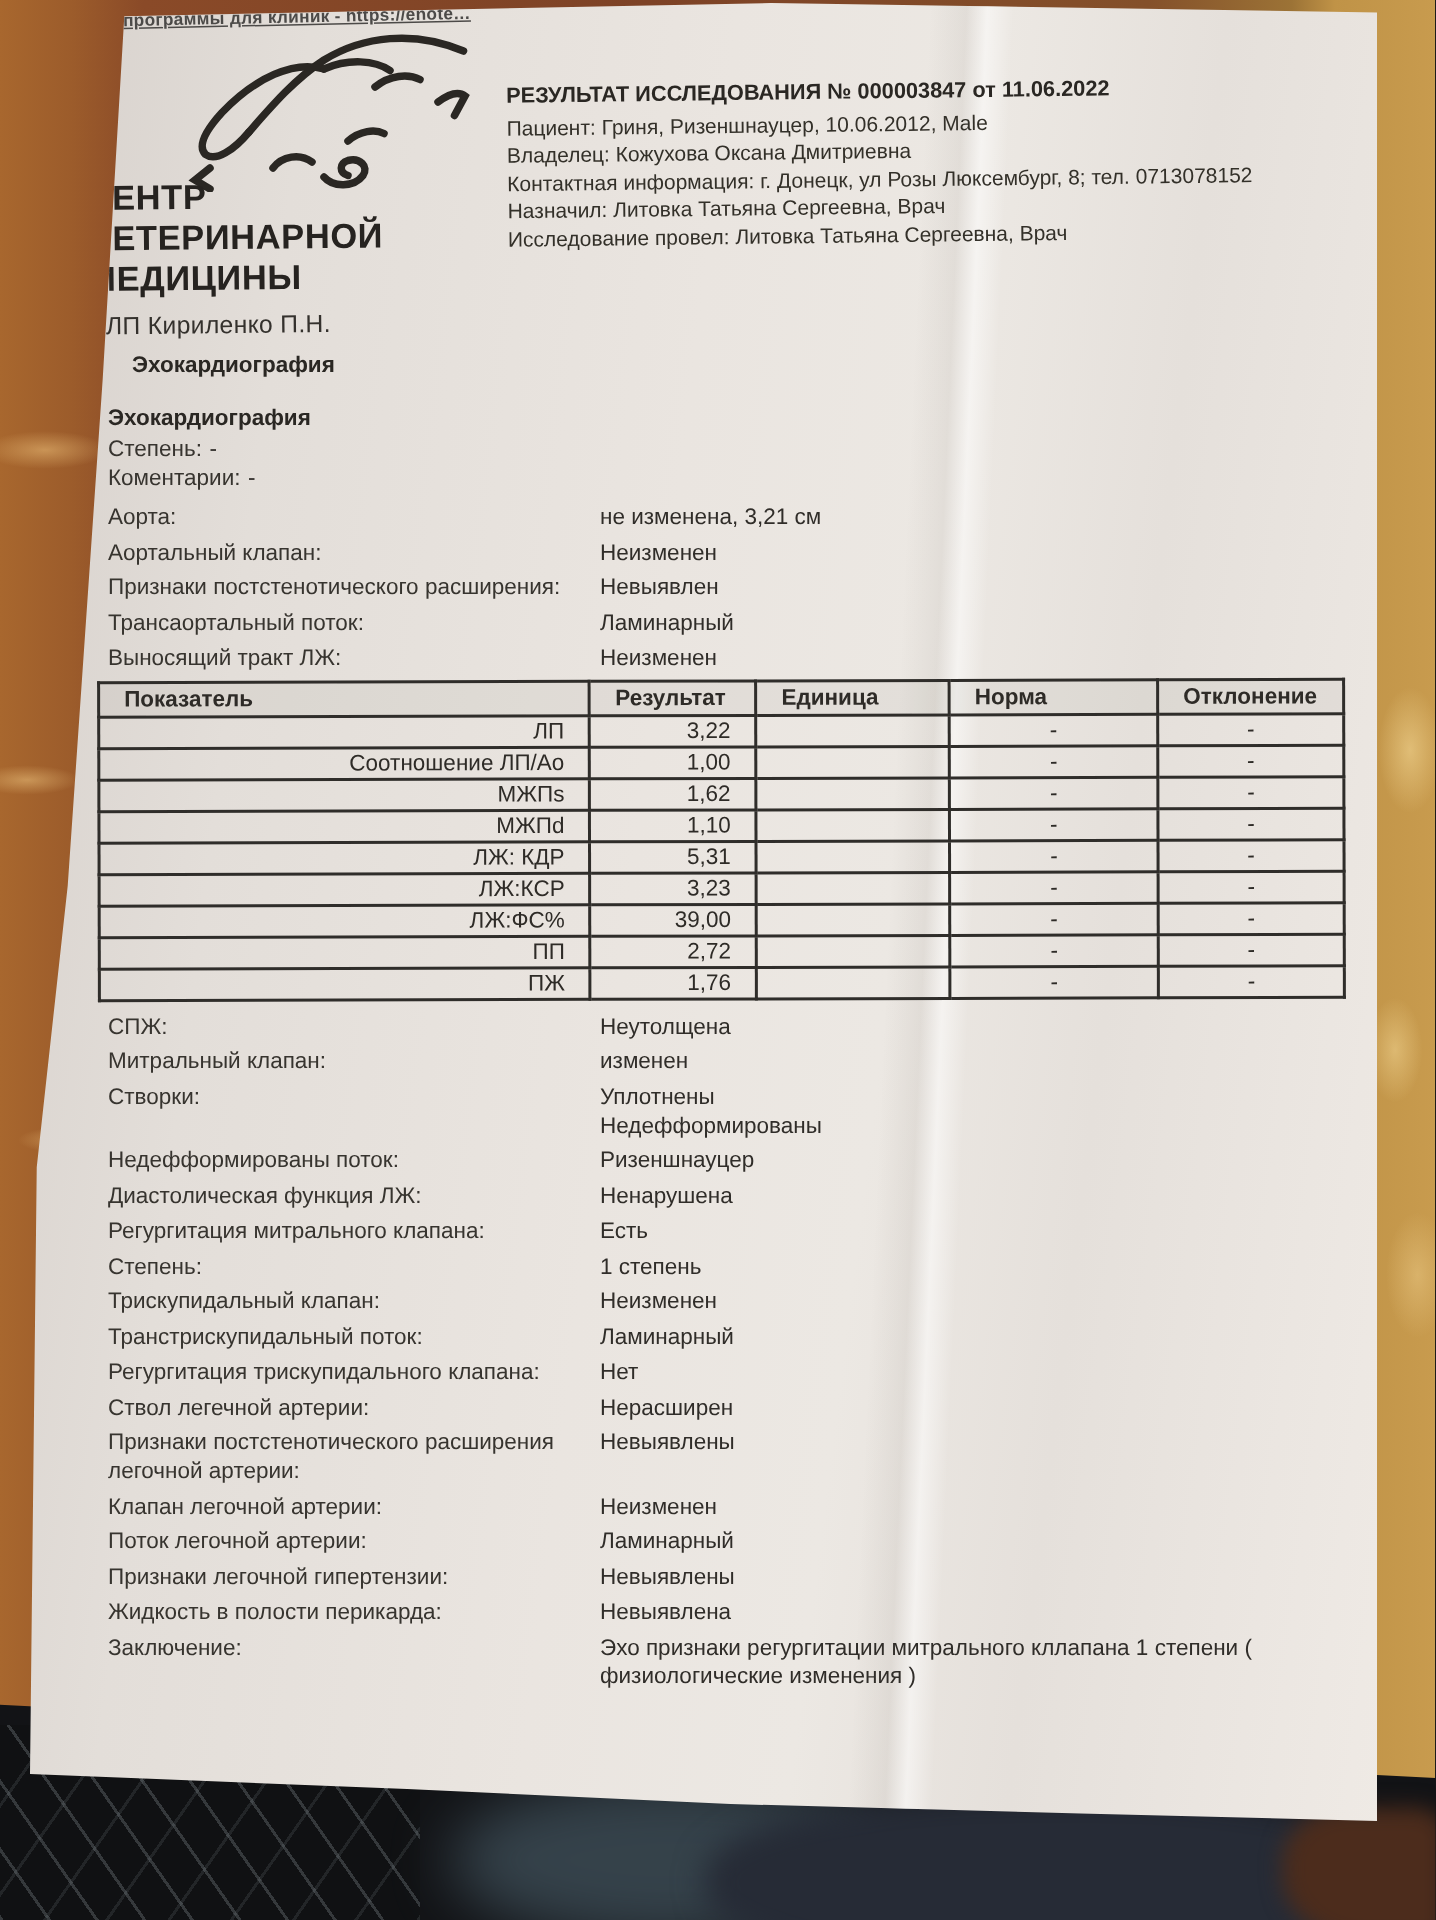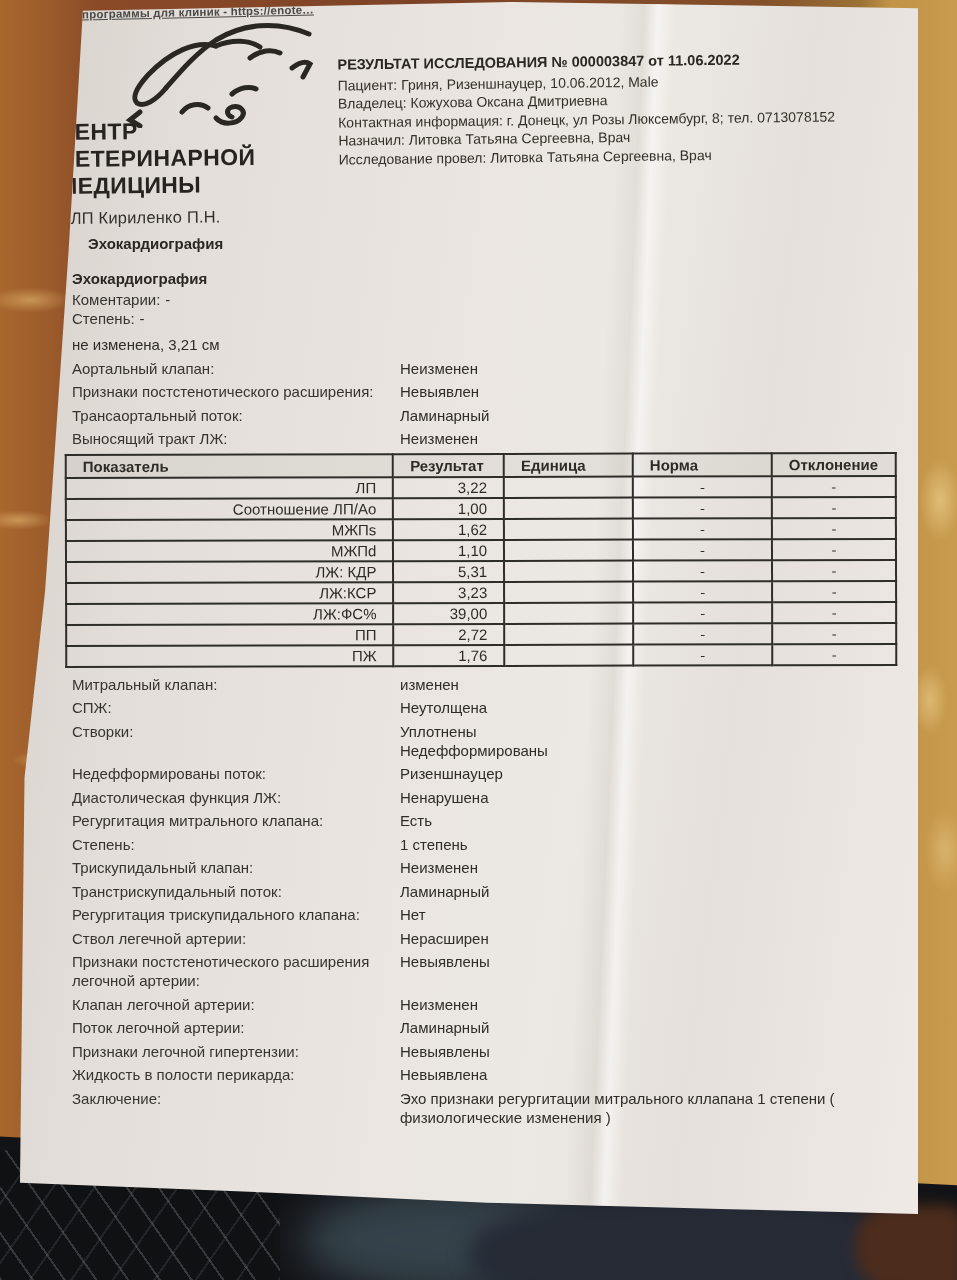--- a/index.html
+++ b/index.html
@@ -139,30 +139,31 @@
     <div>Исследование провел: Литовка Татьяна Сергеевна, Врач</div>
   </div>
 
   <div class="ink sec-title">Эхокардиография</div>
 
   <div class="ink main-flow">
     <div class="sub-title">Эхокардиография</div>
 
     <div>
   <div class="inline-row">
+    <span class="kv-label-inline">Степень:</span><span class="kv-value">-</span>
+  </div>
+
+  <div class="inline-row">
     <span class="kv-label-inline">Коментарии:</span><span class="kv-value">-</span>
   </div>
-
-  <div class="inline-row">
-    <span class="kv-label-inline">Степень:</span><span class="kv-value">-</span>
-  </div>
 </div>
 
     <div class="kv-list">
   <div class="kv-row">
+    <span class="kv-label">Аорта:</span>
     <span class="kv-value">не изменена, 3,21 см</span>
   </div>
 
   <div class="kv-row">
     <span class="kv-label">Аортальный клапан:</span>
     <span class="kv-value">Неизменен</span>
   </div>
 
   <div class="kv-row">
     <span class="kv-label">Признаки постстенотического расширения:</span>
@@ -267,27 +268,27 @@
     <td class="c-res">1,76</td>
     <td class="c-unit"></td>
     <td class="c-norm">-</td>
     <td class="c-dev">-</td>
   </tr>
 </tbody>
     </table>
 
     <div class="kv-list">
   <div class="kv-row">
+    <span class="kv-label">СПЖ:</span>
+    <span class="kv-value">Неутолщена</span>
+  </div>
+
+  <div class="kv-row">
     <span class="kv-label">Митральный клапан:</span>
     <span class="kv-value">изменен</span>
-  </div>
-
-  <div class="kv-row">
-    <span class="kv-label">СПЖ:</span>
-    <span class="kv-value">Неутолщена</span>
   </div>
 
   <div class="kv-row">
     <span class="kv-label">Створки:</span>
     <span class="kv-value">Уплотнены
 Недефформированы</span>
   </div>
 
   <div class="kv-row">
     <span class="kv-label">Недефформированы поток:</span>

